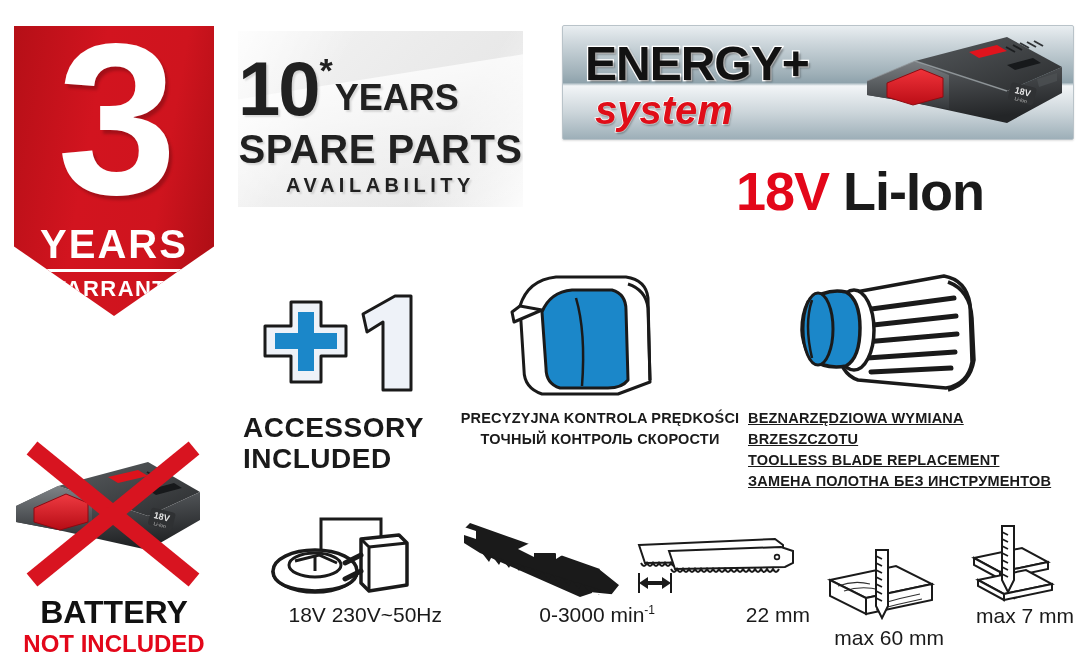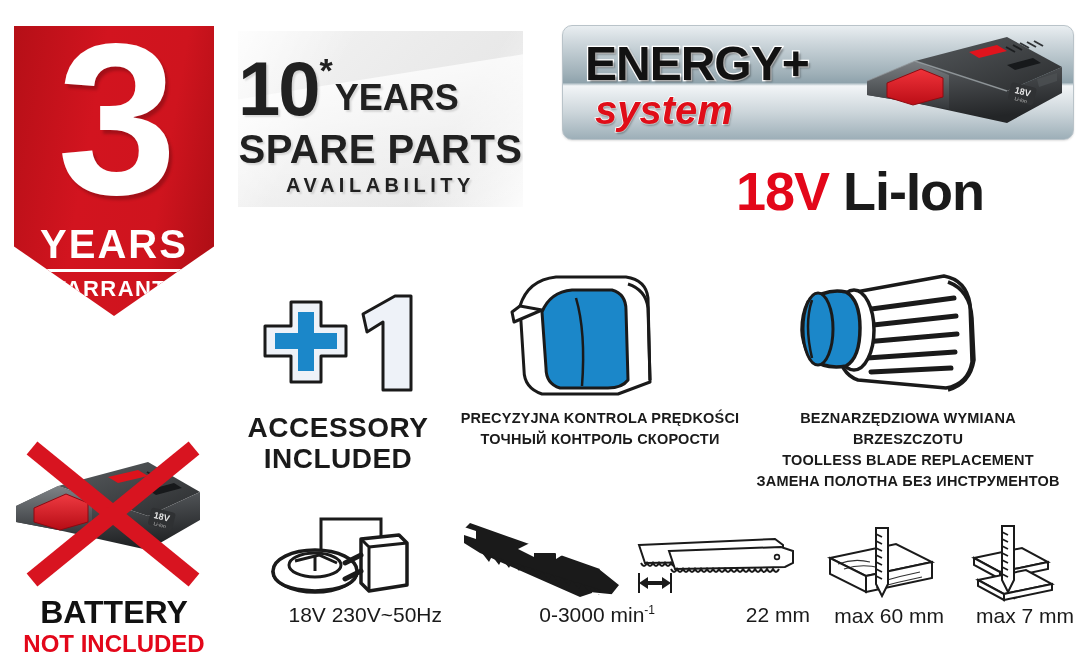--- a/index.html
+++ b/index.html
@@ -150,21 +150,21 @@
     text-shadow: 2px 2px 2px rgba(0,0,0,0.13);
   }
 
   
   .energy-banner {
     position: absolute;
     left: 562px;
     top: 25px;
     width: 510px;
     height: 113px;
-    border-radius: 10px;
+    border-radius: 2px;
     border: 1px solid #b9c3c9;
     background:
       linear-gradient(180deg,
         #e9eef1 0%,
         #cfd8dd 14%,
         #9fb0b8 42%,
         #8fa3ac 50%,
         #f2f5f7 53%,
         #cdd6db 76%,
         #9dafb8 100%);
@@ -217,21 +217,21 @@
   }
   .liion .v18 { color: #e3071a; }
   .liion .ion { color: #1a1a1a; }
 
   
   .accessory {
     position: absolute;
     left: 243px;
     top: 292px;
     width: 190px;
-    text-align: center;
+    text-align: left;
   }
   .acc-art { width: 190px; height: 110px; display: block; }
   .acc-l1, .acc-l2 {
     font-size: 28px;
     font-weight: bold;
     color: #1a1a1a;
     letter-spacing: 0.5px;
     line-height: 1.12;
   }
   .acc-l1 { margin-top: 10px; }
@@ -253,21 +253,22 @@
     letter-spacing: 0.2px;
     margin-top: 6px;
   }
 
   
   .feat-chuck-wrap {
     position: absolute;
     left: 748px;
     top: 262px;
     width: 320px;
-    text-align: center;
+    text-align: left;
+    text-decoration: underline;
   }
   .feat-chuck { width: 320px; height: 140px; display: block; }
 
   
   .batt-block {
     position: absolute;
     left: 8px;
     top: 440px;
     width: 212px;
     text-align: center;
@@ -299,21 +300,21 @@
     font-weight: normal;
     color: #1a1a1a;
     white-space: nowrap;
     letter-spacing: 0px;
   }
   .spec-label sup { font-size: 12px; }
 
   .spec-charger { left: 252px; top: 513px; width: 190px; }
   .spec-speed   { left: 455px; top: 513px; width: 200px; }
   .spec-stroke  { left: 620px; top: 523px; width: 190px; }
-  .spec-wood    { left: 812px; top: 522px; width: 132px; }
+  .spec-wood    { left: 812px; top: 544px; width: 132px; }
   .spec-metal   { left: 942px; top: 522px; width: 132px; }
 </style>
 </head>
 <body>
 
 <div class="stage">
 
   <div class="warranty-badge">
     <div class="warranty-three">3</div>
     <div class="warranty-years">YEARS</div>

